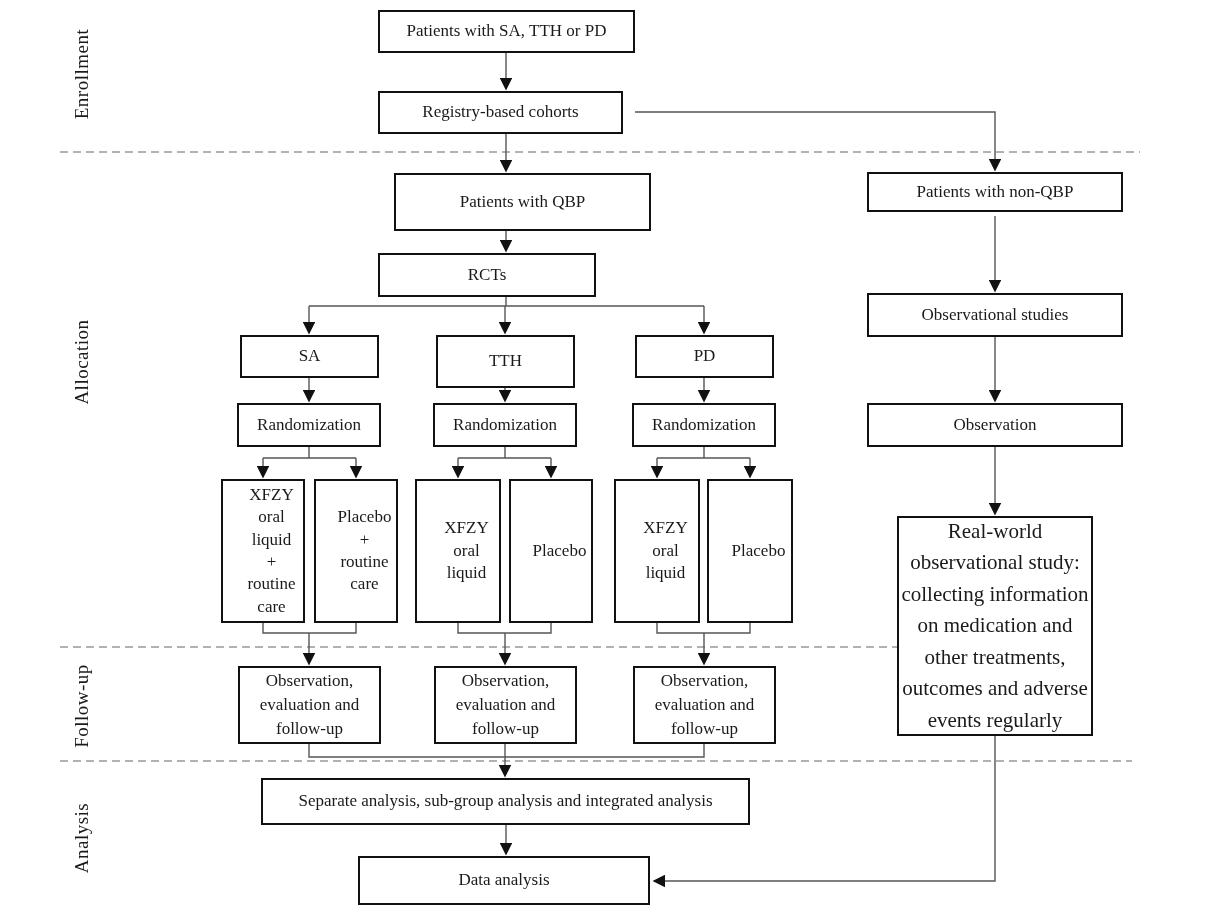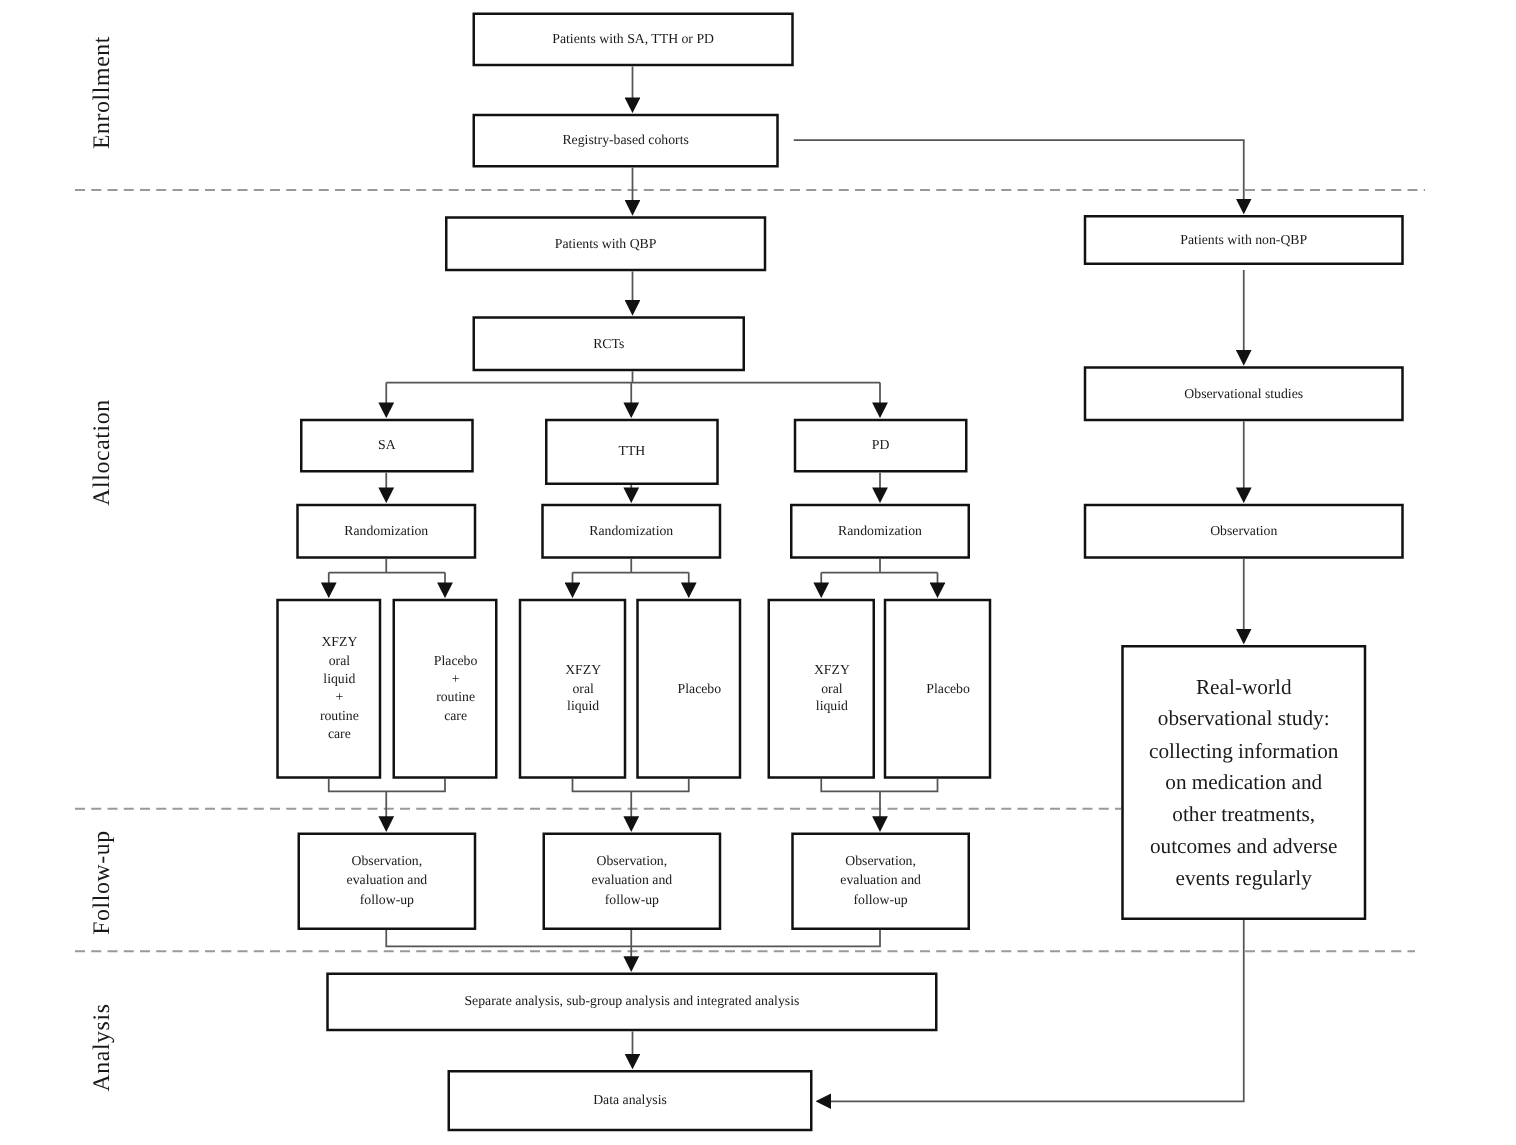--- a/index.html
+++ b/index.html
@@ -4,25 +4,25 @@
 <style>
   html,body{margin:0;padding:0;background:#ffffff;}
   .canvas{
     position:relative;width:1213px;height:916px;background:#ffffff;overflow:hidden;
     font-family:"Liberation Serif","DejaVu Serif",serif;color:#1a1a1a;
   }
   .canvas svg{position:absolute;left:0;top:0;}
   .box{
     position:absolute;box-sizing:border-box;border:2px solid #111111;background:#ffffff;
     display:flex;align-items:center;justify-content:center;text-align:center;
-    white-space:pre-line;font-size:11px;line-height:1.3;padding:2px;
+    white-space:pre-line;font-size:17px;line-height:1.3;padding:2px;
   }
   .tall{line-height:1.32;padding-left:19px;}
   .fu{line-height:1.4;}
-  .rw{line-height:1.5;font-size:17px;}
+  .rw{line-height:1.5;font-size:21px;}
   .vlabel{
     position:absolute;width:200px;height:24px;line-height:24px;text-align:center;
     transform:rotate(-90deg);font-size:19px;letter-spacing:0.5px;
   }
 </style>
 </head>
 <body>
 
 <div class="canvas">
 
@@ -86,21 +86,21 @@
   </svg>
 
   <div class="vlabel" style="left:-18px;top:62px">Enrollment</div>
   <div class="vlabel" style="left:-18px;top:350px">Allocation</div>
   <div class="vlabel" style="left:-18px;top:694px">Follow-up</div>
   <div class="vlabel" style="left:-18px;top:826px">Analysis</div>
 
   <div class="box" style="left:378px;top:10px;width:257px;height:43px">Patients with SA, TTH or PD</div>
   <div class="box" style="left:378px;top:91px;width:245px;height:43px">Registry-based cohorts</div>
 
-  <div class="box" style="left:356px;top:173px;width:257px;height:44px">Patients with QBP</div>
+  <div class="box" style="left:394px;top:173px;width:257px;height:58px">Patients with QBP</div>
   <div class="box" style="left:378px;top:253px;width:218px;height:44px">RCTs</div>
 
   <div class="box" style="left:240px;top:335px;width:139px;height:43px">SA</div>
   <div class="box" style="left:436px;top:335px;width:139px;height:53px">TTH</div>
   <div class="box" style="left:635px;top:335px;width:139px;height:43px">PD</div>
 
   <div class="box" style="left:237px;top:403px;width:144px;height:44px">Randomization</div>
   <div class="box" style="left:433px;top:403px;width:144px;height:44px">Randomization</div>
   <div class="box" style="left:632px;top:403px;width:144px;height:44px">Randomization</div>
 

